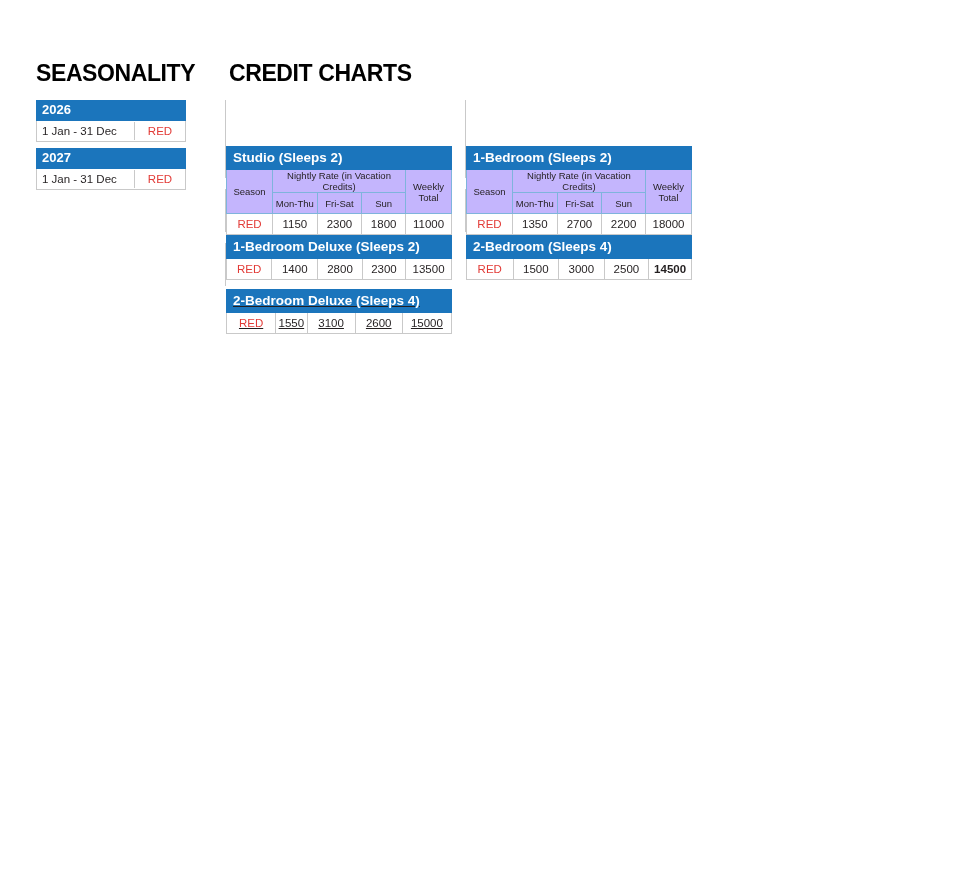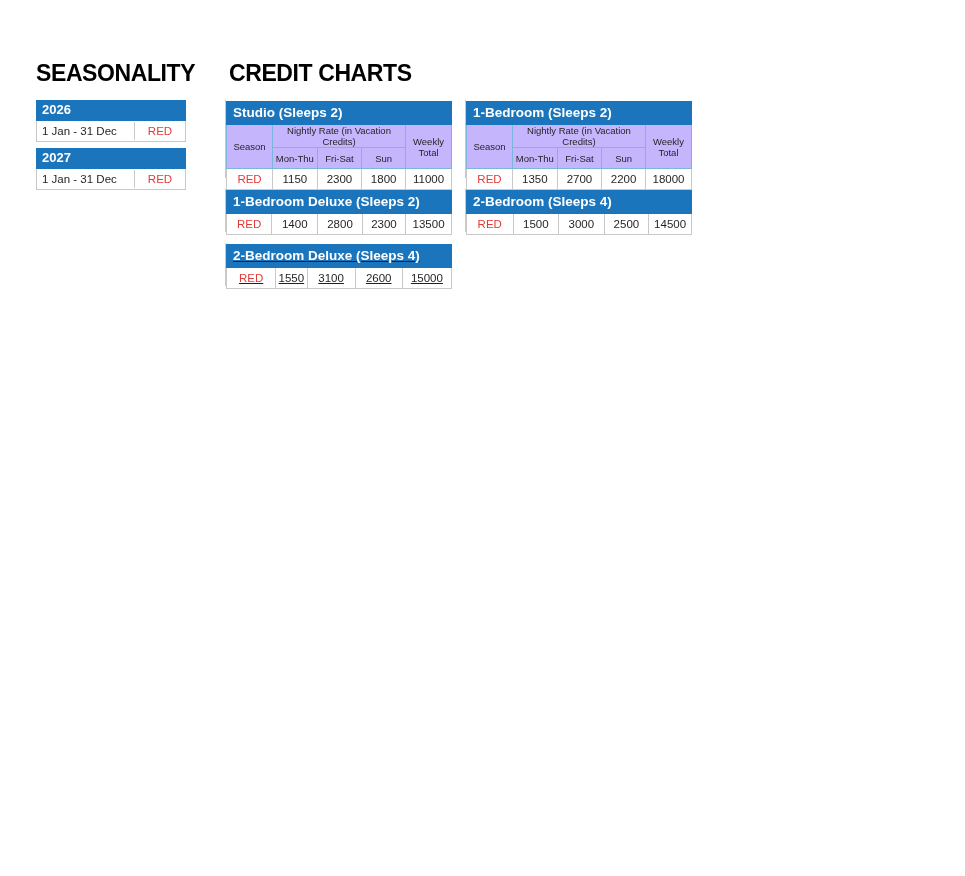--- a/index.html
+++ b/index.html
@@ -63,20 +63,21 @@
   .season-row .season-name {
     flex: 1;
     text-align: center;
     color: #e23a36;
     font-size: 11.5px;
   }
 
   
   .chart {
     position: absolute;
+    margin-top: 45px;
   }
   .chart-header {
     background: #1b75bc;
     color: #ffffff;
     font-weight: bold;
     font-size: 13.5px;
     padding: 4px 7px 5px 7px;
     line-height: 15px;
   }
   table.credit-table {
@@ -222,21 +223,21 @@
 
 <div class="chart" style="left:466px; top:190px; width:226px;">
   <div class="chart-header">2-Bedroom (Sleeps 4)</div>
   <table class="credit-table">
     <tbody>
         <tr class="data-row">
       <td class="season-cell" style="width:46px;">RED</td>
       <td style="width:45px;">1500</td>
       <td style="width:45px;">3000</td>
       <td style="width:44px;">2500</td>
-      <td style="width:42px;">14500</td>
+      <td style="width:42px;font-weight:bold;">14500</td>
     </tr>
   </tbody>
     </table>
 </div>
 
 <div class="chart" style="left:226px; top:244px; width:226px;text-decoration:underline;">
   <div class="chart-header">2-Bedroom Deluxe (Sleeps 4)</div>
   <table class="credit-table">
     <tbody>
         <tr class="data-row">

